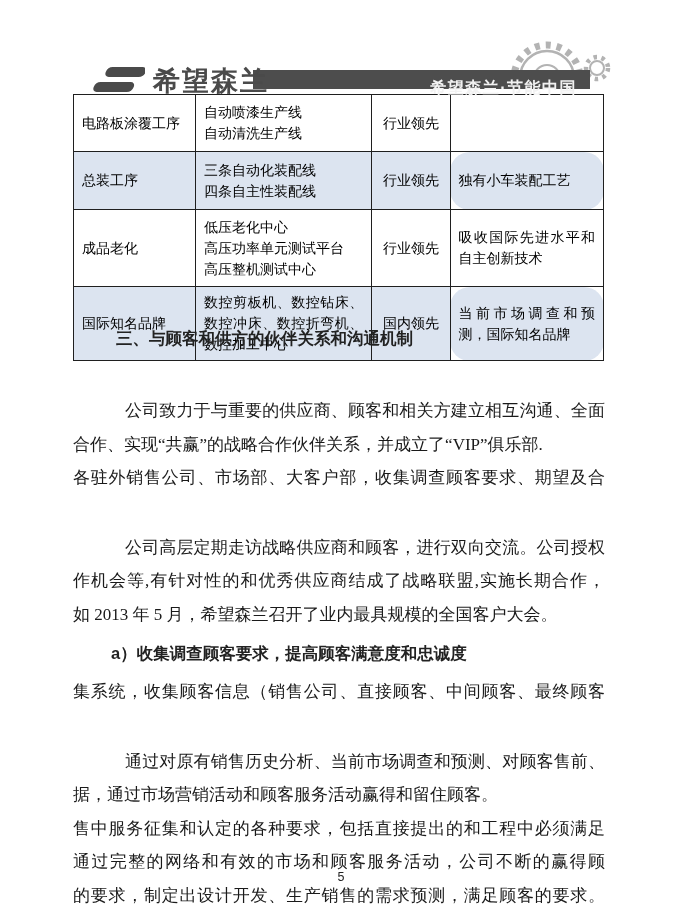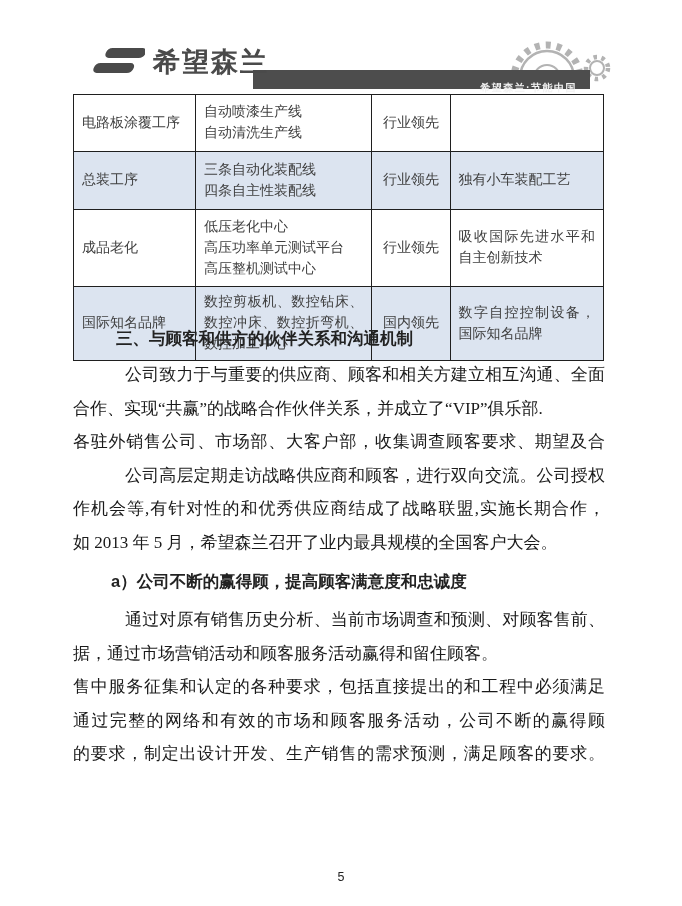--- a/index.html
+++ b/index.html
@@ -2,60 +2,60 @@
 <html><head>
 <meta charset="utf-8">
 <style>
   html,body{margin:0;padding:0;background:#e8e8e8;}
   .page{
     position:relative;width:682px;height:906px;background:#ffffff;
     font-family:"Liberation Serif","DejaVu Serif",serif;
     color:#1c1c1c;overflow:hidden;margin:0 auto;
   }
   
-  .logo-block{position:absolute;left:93px;top:45px;display:flex;align-items:flex-start;z-index:3;}
+  .logo-block{position:absolute;left:93px;top:64px;display:flex;align-items:flex-start;z-index:3;}
   .logo-mark{width:52px;height:34px;margin-right:8px;}
   .logo-text{
     font-family:"Liberation Sans","DejaVu Sans",sans-serif;
     font-weight:bold;font-size:27px;color:#4a4a4a;letter-spacing:2px;line-height:34px;
   }
   .gear-wrap{position:absolute;left:493px;top:40px;width:128px;height:48px;overflow:hidden;z-index:1;}
   .banner{
     position:absolute;left:253px;top:70px;width:337px;height:19px;background:#4d4d4d;z-index:2;
     display:flex;align-items:center;justify-content:flex-end;
   }
   .banner-text{
     font-family:"Liberation Sans","DejaVu Sans",sans-serif;
-    color:#f2f2f2;font-size:10px;font-weight:bold;letter-spacing:1.5px;padding-right:13px;line-height:19px;margin-top:16px;
+    color:#f2f2f2;font-size:16px;font-weight:bold;letter-spacing:1.5px;padding-right:13px;line-height:19px;margin-top:16px;
   }
   
   table.proc{
     position:absolute;left:73px;top:94px;width:531px;border-collapse:collapse;
-    font-family:Liberation Mono, monospace;font-size:14px;color:#404040;
+    font-family:Liberation Serif, serif;font-size:14px;color:#000000;
   }
   table.proc td{border:1px solid #1f1f1f;padding:5px 8px;vertical-align:middle;line-height:1.5;}
   table.proc tr.shaded td{background:#dce4f0;}
   td.c-process{width:114px;}
   td.c-detail{width:172px;text-align:justify;}
   td.c-level{width:66px;text-align:center;margin-top:8px;}
-  td.c-note{width:147px;text-align:justify;}
+  td.c-note{width:147px;text-align:justify;border-radius:20px;}
   tr.r1 td{height:46px;}
   tr.r2 td{height:47px;}
   tr.r3 td{height:66px;}
   tr.r4 td{height:58px;}
   
   .doc-body{position:absolute;left:73px;top:318px;width:532px;font-size:17px;color:#1a1a1a;}
   .h-line{
     font-family:Liberation Sans, sans-serif;
     font-weight:bold;font-size:16.5px;color:#222;
   }
   .h-main{height:40px;line-height:40px;padding-left:43px;}
   .h-sub{height:44px;line-height:44px;padding-left:38px;}
   .ln{height:33.5px;line-height:33.5px;text-align:justify;text-align-last:justify;}
-  .ln.first{padding-left:52px;}
+  .ln.first{padding-left:52px;margin-top:36px;}
   .ln.last{text-align-last:left;}
   
   .page-num{
     position:absolute;left:0;top:870px;width:100%;text-align:center;
     font-size:12.5px;color:#222;font-family:"Liberation Sans","DejaVu Sans",sans-serif;
   }
 </style>
 </head>
 <body>
 
@@ -116,38 +116,39 @@
         </td>
         <td class="c-level">行业领先</td>
         <td class="c-note">吸收国际先进水平和自主创新技术</td>
       </tr>
       <tr class="r4 shaded">
         <td class="c-process">国际知名品牌</td>
         <td class="c-detail">
           <div>数控剪板机、数控钻床、数控冲床、数控折弯机、数控加工中心</div>
         </td>
         <td class="c-level">国内领先</td>
-        <td class="c-note">数字自控控制设备，国际知名品牌</td>
+        <td class="c-note">当前市场调查和预测，国际知名品牌</td>
       </tr>
     </tbody>
   </table>
 
   <div class="doc-body">
     <div class="h-line h-main">三、与顾客和供方的伙伴关系和沟通机制</div>
 
     <div class="ln first">公司致力于与重要的供应商、顾客和相关方建立相互沟通、全面</div>
     <div class="ln last">合作、实现“共赢”的战略合作伙伴关系，并成立了“VIP”俱乐部.</div>
 
     <div class="ln">各驻外销售公司、市场部、大客户部，收集调查顾客要求、期望及合</div>
     <div class="ln first">公司高层定期走访战略供应商和顾客，进行双向交流。公司授权</div>
     <div class="ln">作机会等,有针对性的和优秀供应商结成了战略联盟,实施长期合作，</div>
     <div class="ln last">如 2013 年 5 月，希望森兰召开了业内最具规模的全国客户大会。</div>
 
-    <div class="h-line h-sub">a）公司不断的赢得顾，提高顾客满意度和忠诚度</div>
+    <div class="h-line h-sub">a）收集调查顾客要求，提高顾客满意度和忠诚度</div>
 
+    <div class="ln">集系统，收集顾客信息（销售公司、直接顾客、中间顾客、最终顾客</div>
     <div class="ln first">通过对原有销售历史分析、当前市场调查和预测、对顾客售前、</div>
 
     <div class="ln last">据，通过市场营销活动和顾客服务活动赢得和留住顾客。</div>
     <div class="ln">售中服务征集和认定的各种要求，包括直接提出的和工程中必须满足</div>
     <div class="ln">通过完整的网络和有效的市场和顾客服务活动，公司不断的赢得顾</div>
     <div class="ln">的要求，制定出设计开发、生产销售的需求预测，满足顾客的要求。</div>
   </div>
 
   <div class="page-num">5</div>
 

